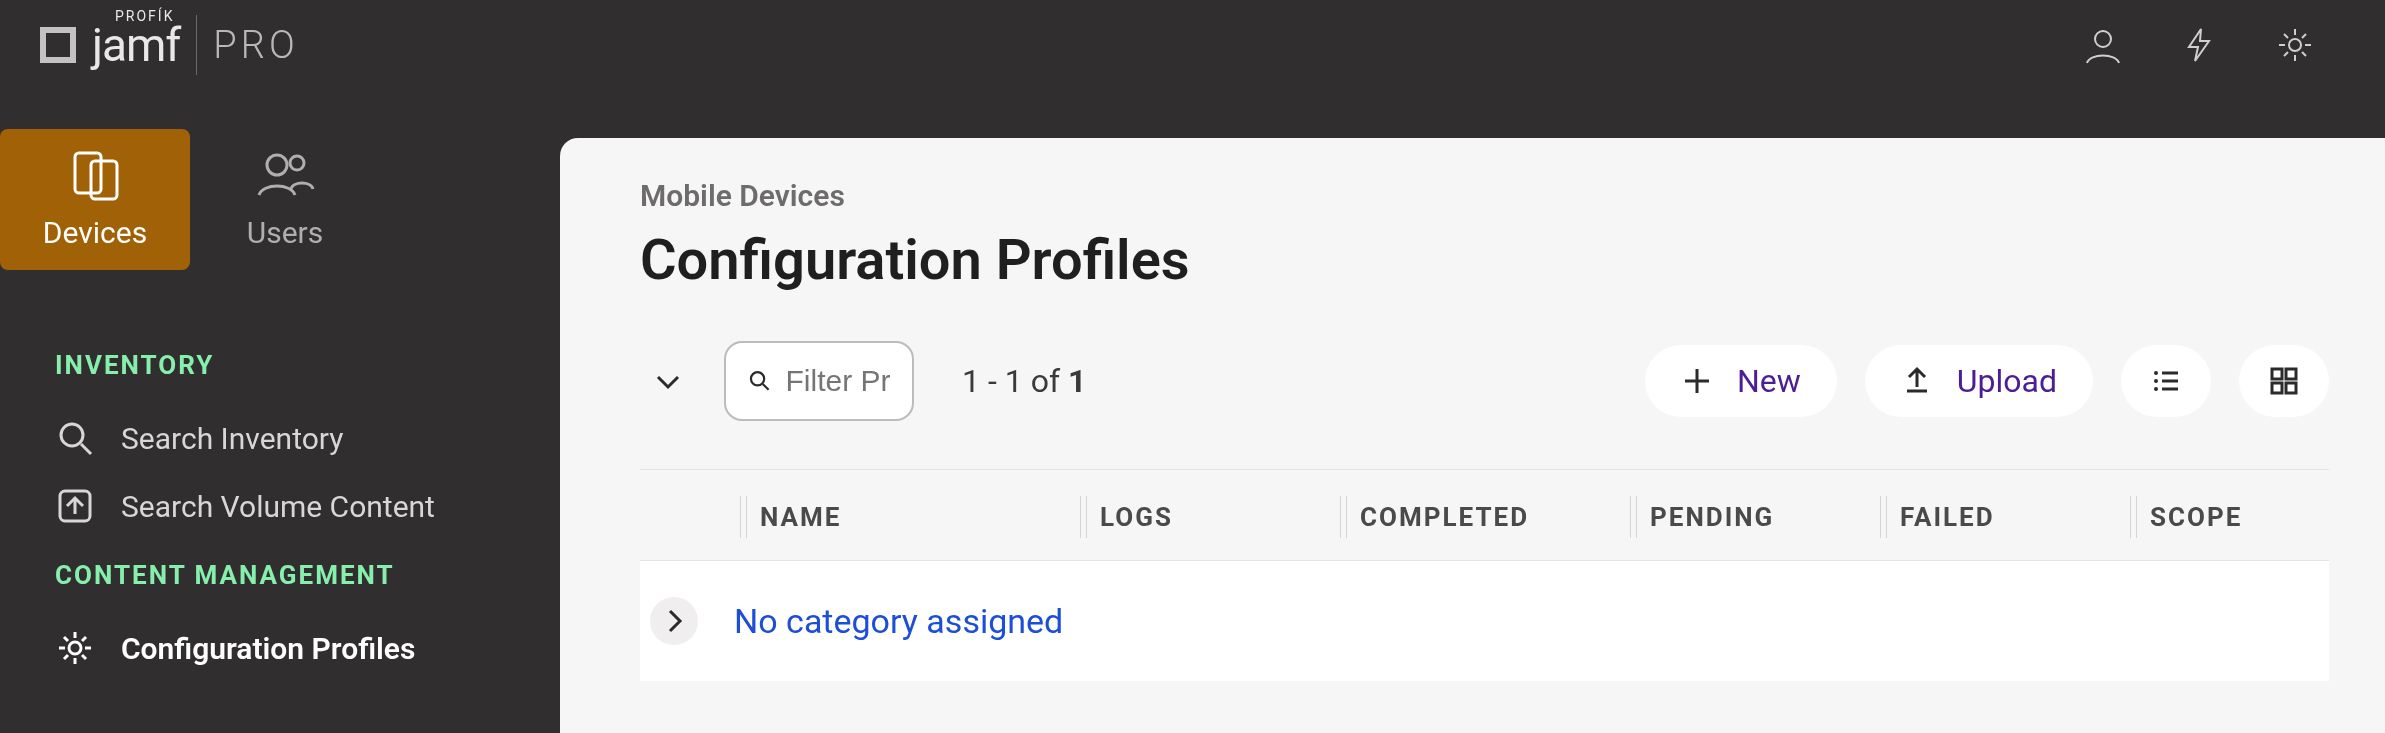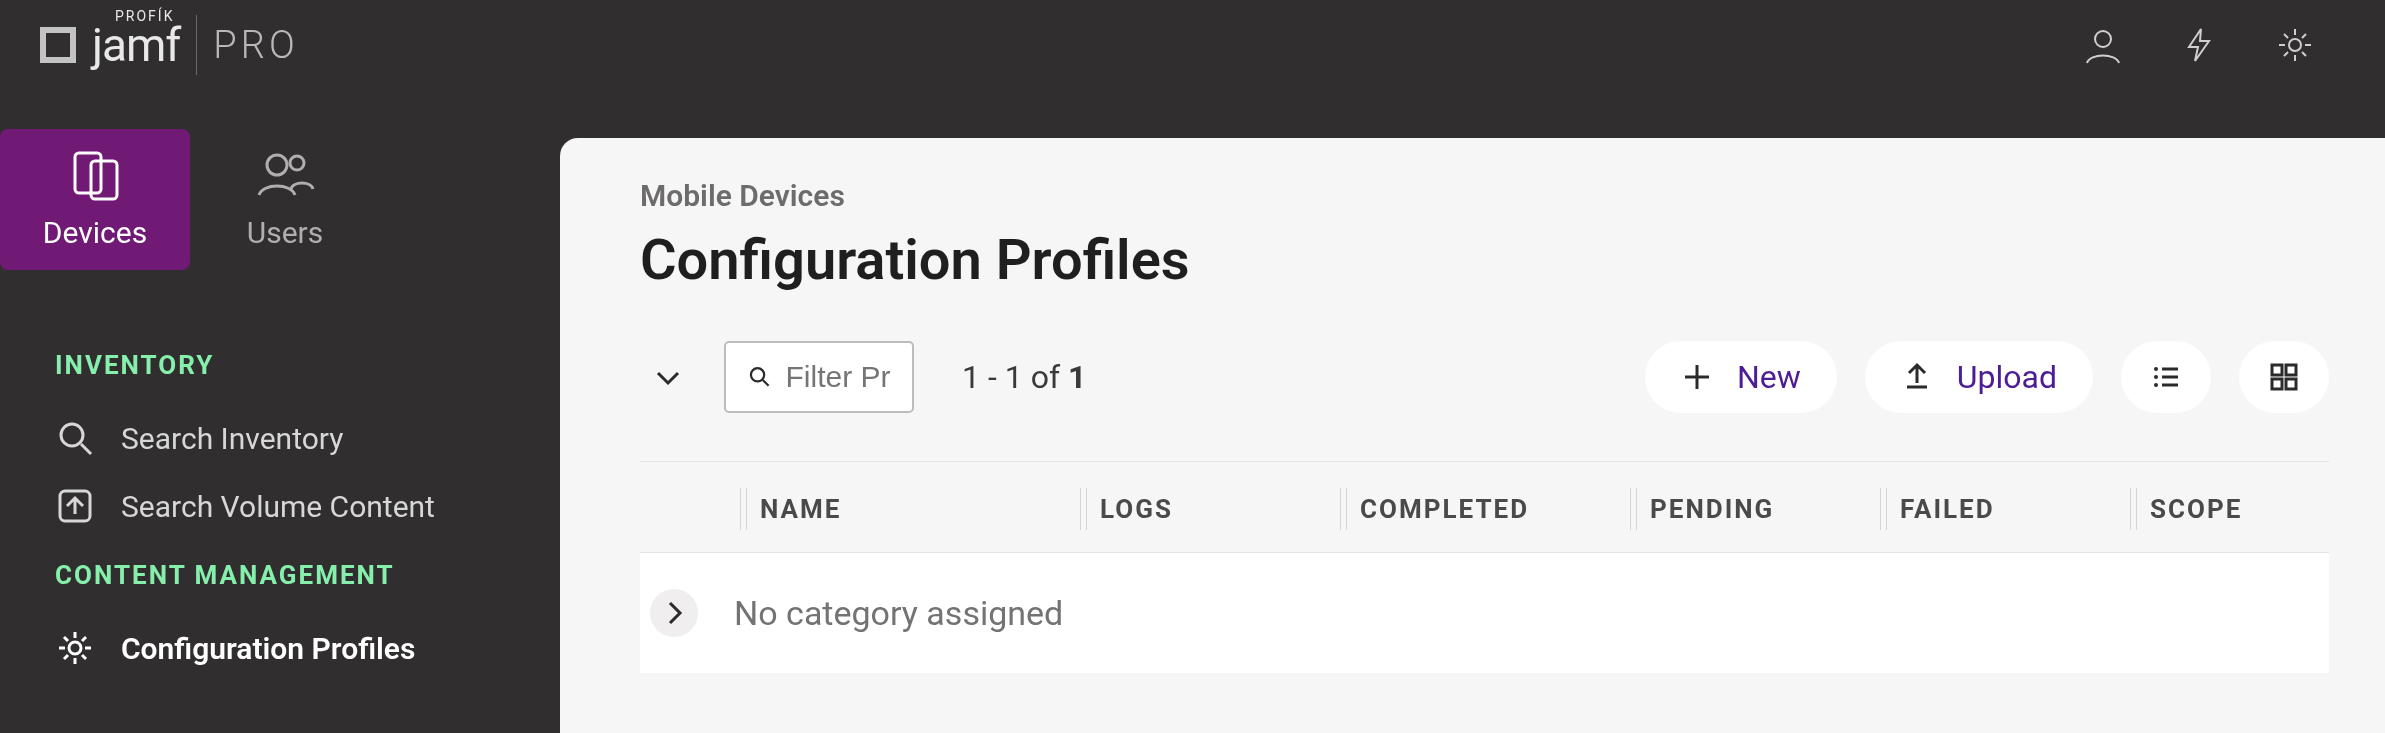--- a/index.html
+++ b/index.html
@@ -70,21 +70,21 @@
   }
   .nav-item {
     width: 190px;
     display:flex; flex-direction:column; align-items:center; gap:14px;
     color:#b0aeae;
     cursor:pointer;
     padding: 20px 0;
     border-radius: 8px;
   }
   .nav-item.active {
-    background: #701a75;
+    background: #a16207;
     color:#ffffff;
   }
   .nav-item .nv-label { font-size:30px; font-weight:400; }
   .nav-icon { width:60px; height:52px; stroke:#b0aeae; fill:none; stroke-width:3; }
   .nav-item.active .nav-icon { stroke:#fff; }
 
   
   .sidebar {
     width: 560px;
     position: absolute;
@@ -125,22 +125,22 @@
   .toolbar {
     margin-top: 48px;
     display:flex; align-items:center; gap:28px;
   }
   .chev-btn {
     width:56px; height:56px; display:flex; align-items:center; justify-content:center;
     cursor:pointer;
   }
   .filter-box {
     display:flex; align-items:center; gap:14px;
-    border:2px solid #bdbbbb; border-radius:5px;
-    height:72px; padding:0 22px; width:190px;
+    border:2px solid #bdbbbb; border-radius:18px;
+    height:80px; padding:0 22px; width:190px;
     background:#fff;
   }
   .filter-box input {
     border:none; outline:none; font-size:30px; width:100%;
     color:#6d6b6b; background:transparent;
   }
   .range-text { font-size:32px; color:#3a3a3a; margin-left:20px; }
   .range-text strong { font-weight:700; }
   .toolbar-spacer { flex:1; }
   .pill-btn {
@@ -175,21 +175,21 @@
     display:flex; align-items:center; gap:36px;
     padding: 36px 0;
     border-top:1px solid #e4e2e2;
     background:#fff;
   }
   .row-chev {
     width:48px; height:48px; border-radius:999px; background:#f0eeee;
     display:flex; align-items:center; justify-content:center;
     margin-left:10px;
   }
-  .row-label { font-size:34px; color:#737373; }
+  .row-label { font-size:34px; color:#1d4ed8; }
 </style>
 </head>
 <body>
 
 <div class="topbar">
   <span class="logo-top-label">PROFÍK</span>
   <div class="logo-block">
     <div class="logo-mark"></div>
     <span class="logo-text">jamf</span>
     <span class="logo-divider"></span>

